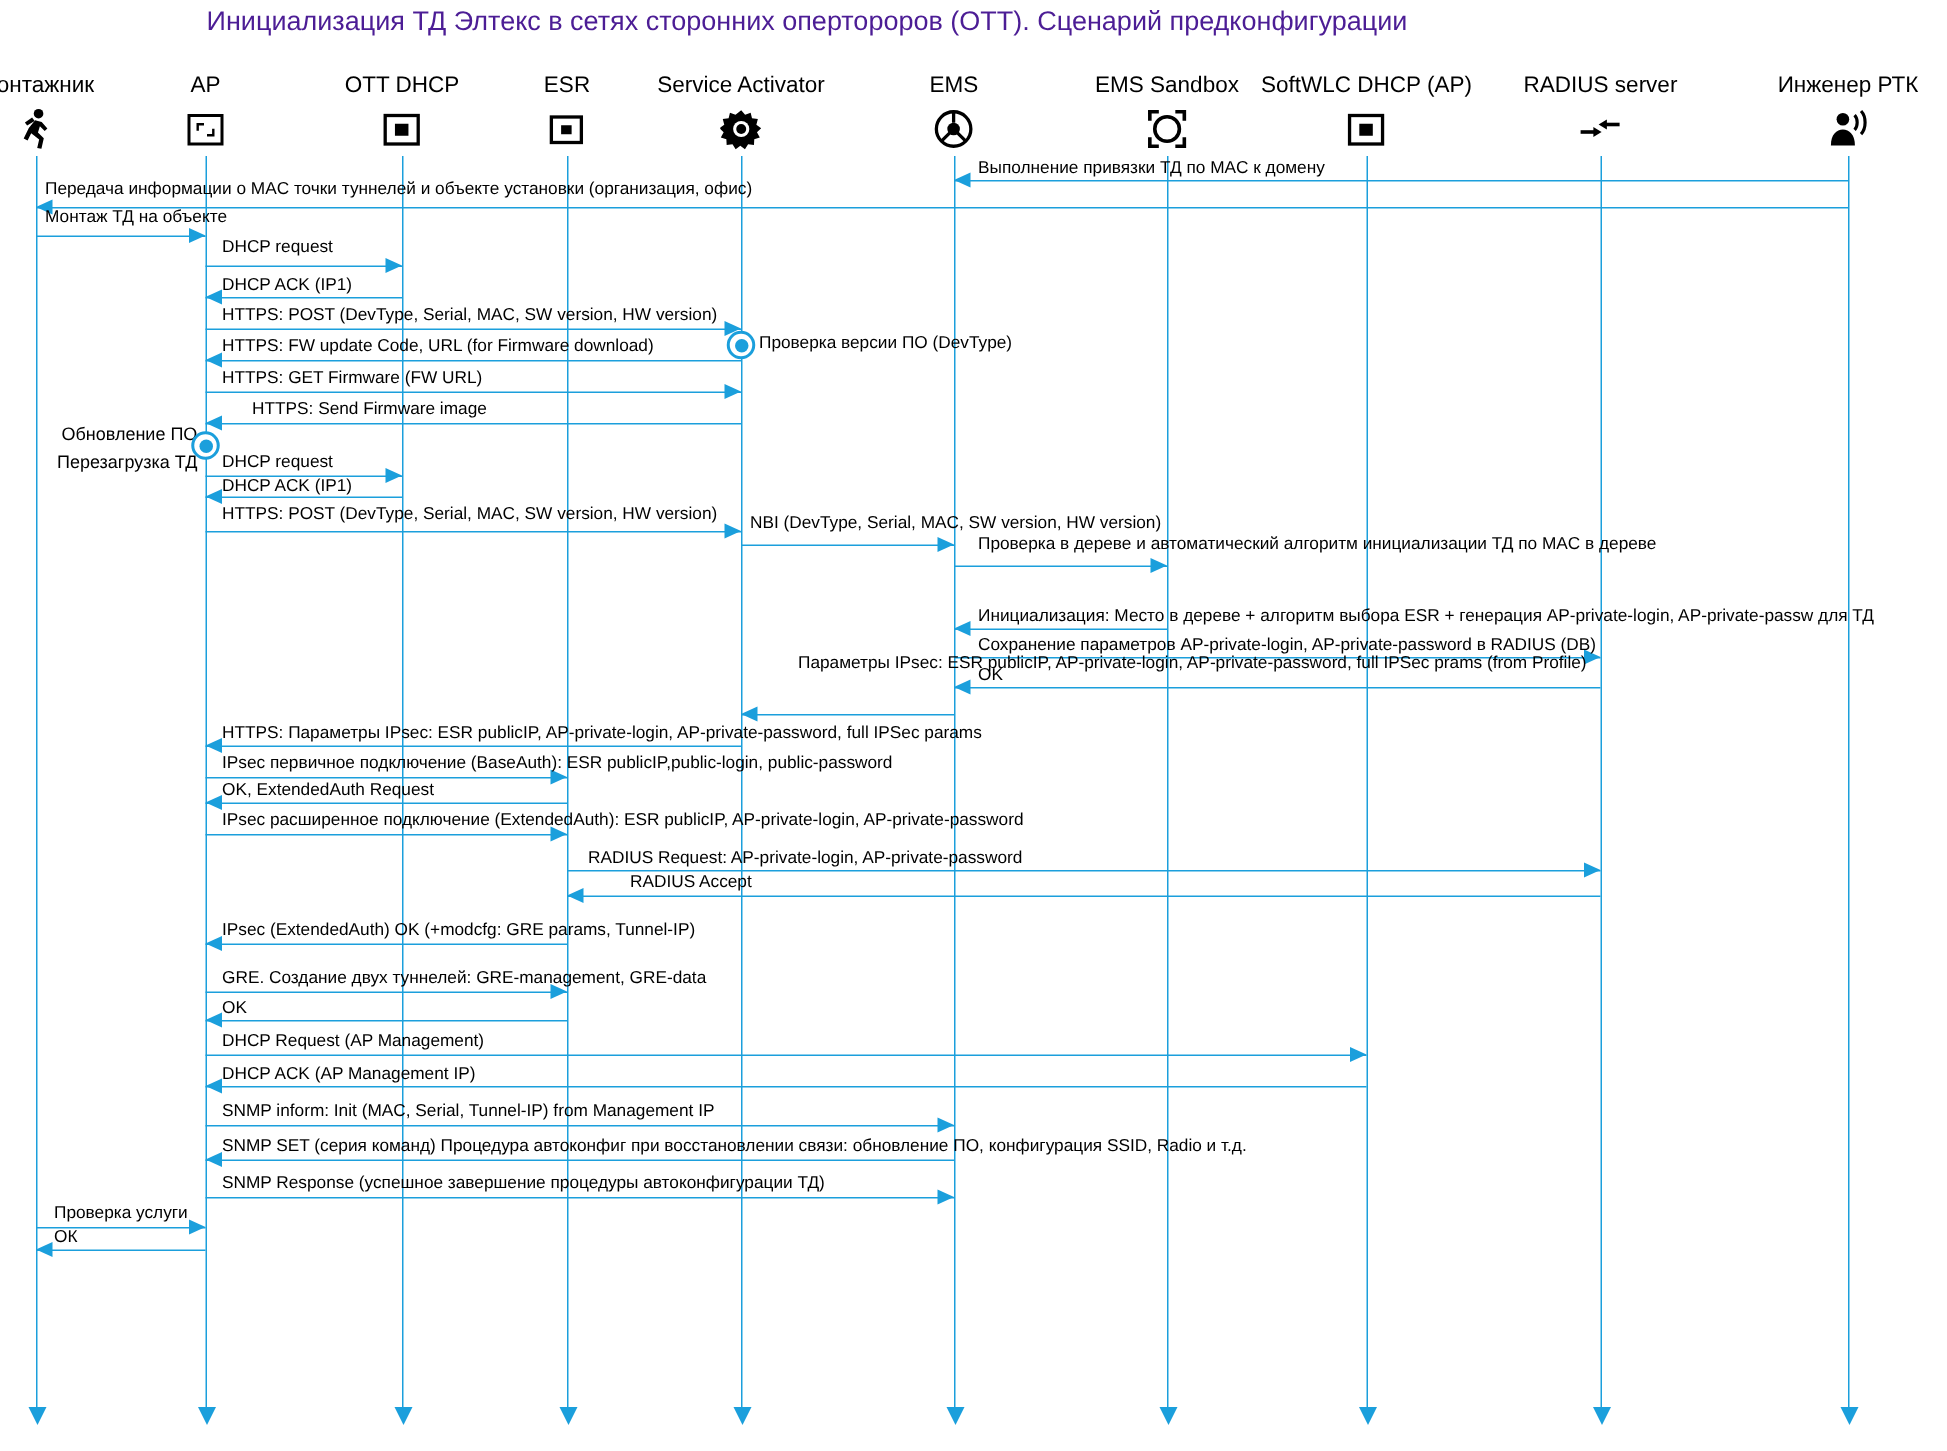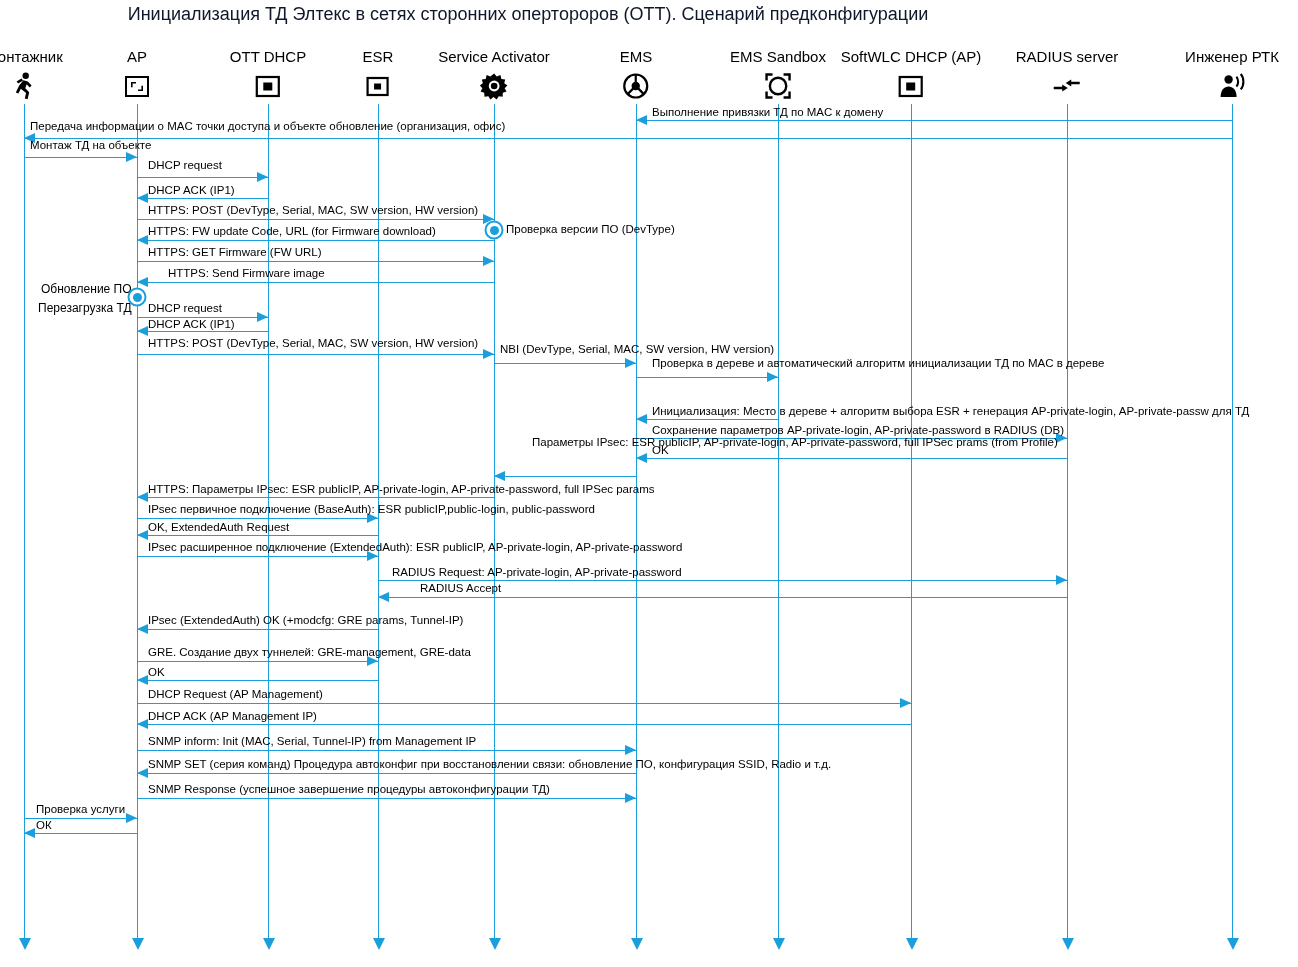--- a/index.html
+++ b/index.html
@@ -15,26 +15,26 @@
   #canvas {
     position: relative;
     width: 1298px;
     height: 967px;
     overflow: hidden;
     background: #ffffff;
   }
   #diagram-title {
     position: absolute;
     top: 0;
-    left: 6px;
+    left: 16px;
     width: 1044px;
     text-align: center;
     font-size: 18px;
     line-height: 28px;
-    color: #0f172a;
+    color: #4c1d95;
     white-space: nowrap;
   }
   .participant {
     position: absolute;
     top: 48px;
     transform: translateX(-50%);
     text-align: center;
     white-space: nowrap;
   }
   .participant-label {
@@ -232,21 +232,21 @@
       <div class="arrowhead-down" style="left: 1067.8px; top: 938px;"></div>
       <div class="lifeline" style="left: 1232px; height: 834px;"></div>
       <div class="arrowhead-down" style="left: 1232.8px; top: 938px;"></div>
     </div>
   <div id="messages-layer">
       <div class="msg-line" style="left: 636px; width: 596px; top: 120px;"></div>
       <div class="msg-arrow-left" style="left: 636px; top: 115.2px;"></div>
       <div class="msg-label" style="left: 652px; top: 106px;">Выполнение привязки ТД по MAC к домену</div>
       <div class="msg-line" style="left: 24px; width: 1208px; top: 138px;"></div>
       <div class="msg-arrow-left" style="left: 24px; top: 133.2px;"></div>
-      <div class="msg-label" style="left: 30px; top: 120px;">Передача информации о MAC точки доступа и объекте обновление (организация, офис)</div>
+      <div class="msg-label" style="left: 30px; top: 120px;">Передача информации о MAC точки туннелей и объекте установки (организация, офис)</div>
       <div class="msg-line" style="left: 24px; width: 113px; top: 157px;"></div>
       <div class="msg-arrow-right" style="left: 126px; top: 152.2px;"></div>
       <div class="msg-label" style="left: 30px; top: 139px;">Монтаж ТД на объекте</div>
       <div class="msg-line" style="left: 137px; width: 131px; top: 177px;"></div>
       <div class="msg-arrow-right" style="left: 257px; top: 172.2px;"></div>
       <div class="msg-label" style="left: 148px; top: 159px;">DHCP request</div>
       <div class="msg-line" style="left: 137px; width: 131px; top: 198px;"></div>
       <div class="msg-arrow-left" style="left: 137px; top: 193.2px;"></div>
       <div class="msg-label" style="left: 148px; top: 184px;">DHCP ACK (IP1)</div>
       <div class="msg-line" style="left: 137px; width: 357px; top: 219px;"></div>

